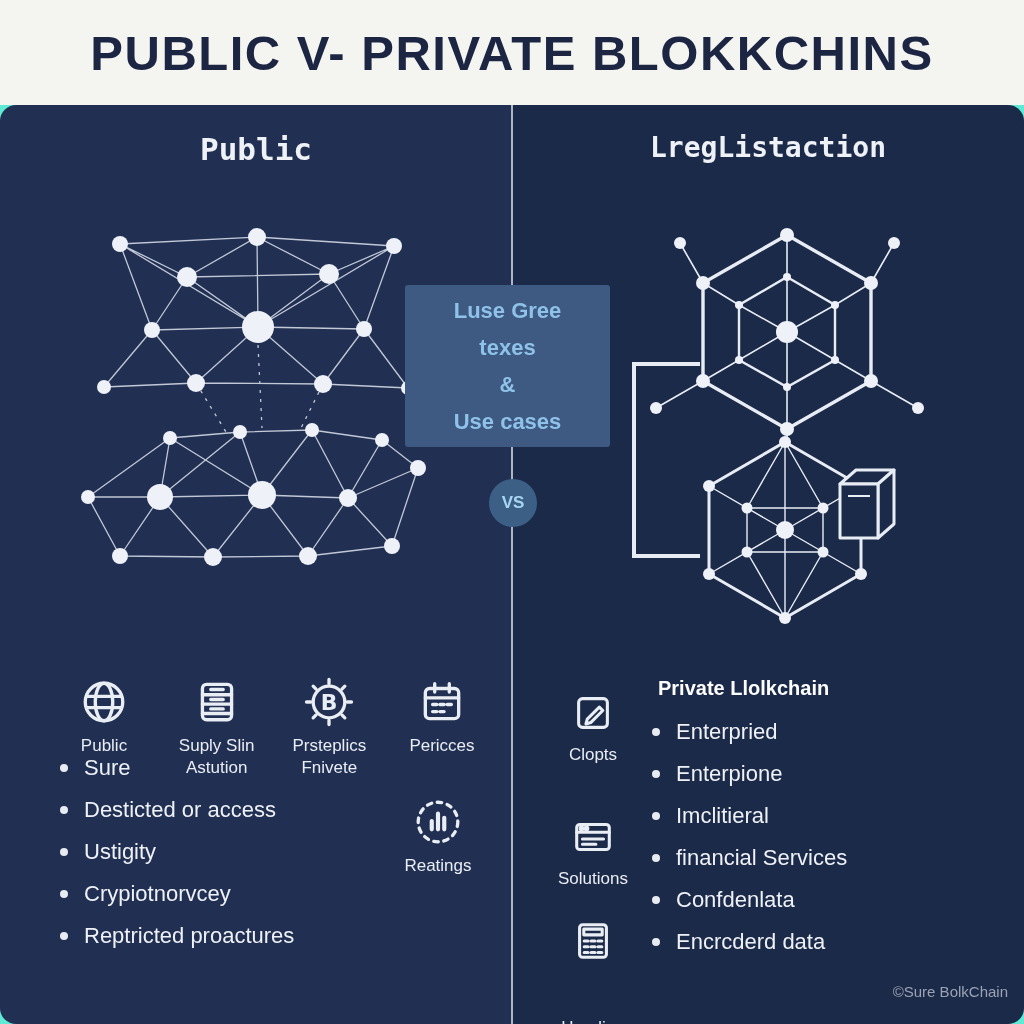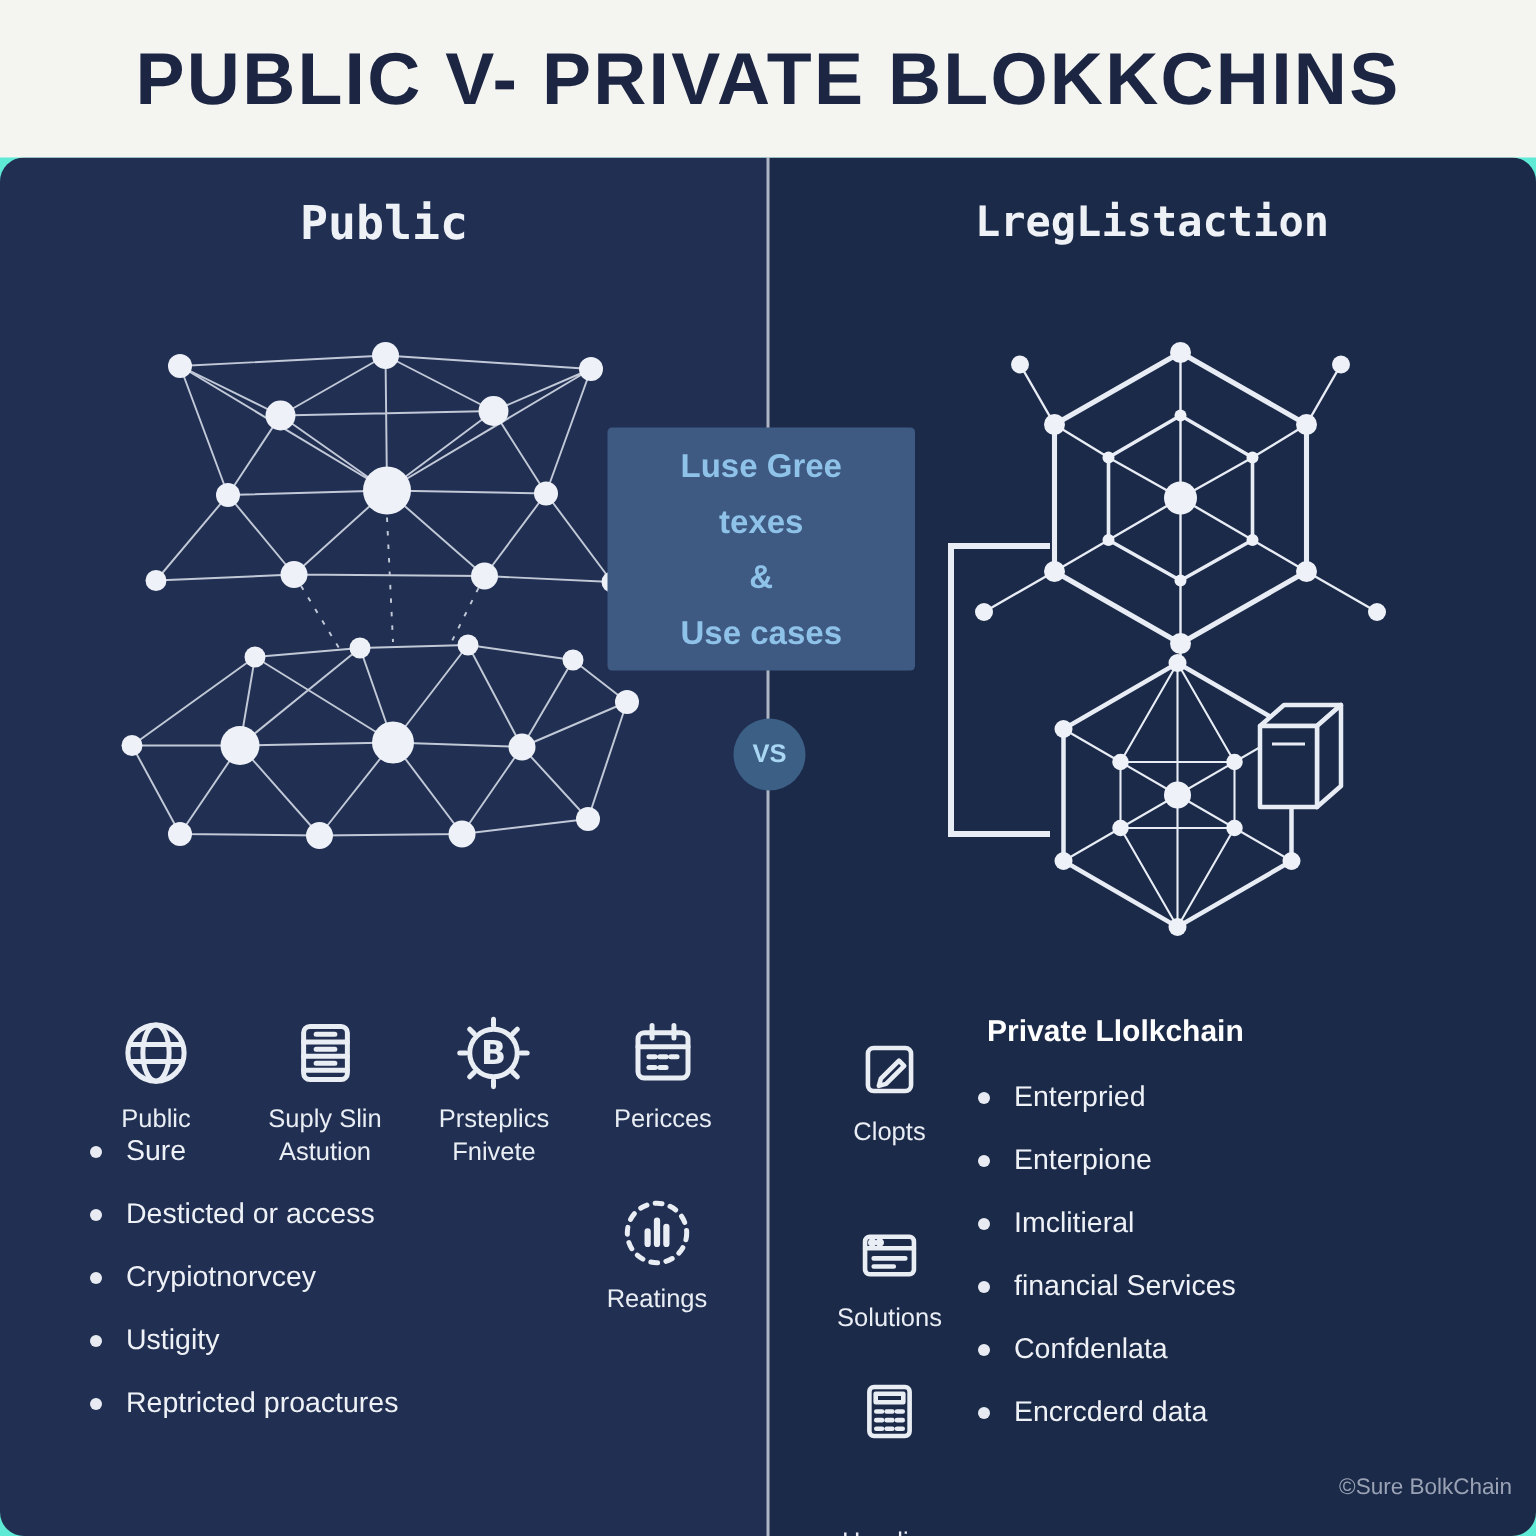--- a/index.html
+++ b/index.html
@@ -40,21 +40,21 @@
 
   .right-icons{position:absolute;left:545px;top:585px;width:96px;}
   .right-icon-item{display:flex;flex-direction:column;align-items:center;margin-bottom:0;}
   .right-icon-item svg{width:46px;height:46px;}
   .right-icon-item:nth-child(2){margin-top:48px;}
   .right-icon-item:nth-child(3){margin-top:28px;gap:45px;}
 
   
   ul.bullets{list-style:none;margin:0;padding:0;position:absolute;}
   ul.bullets li{position:relative;padding-left:24px;height:42px;line-height:30px;
-    color:#eef1f6;font-size:19px;white-space:nowrap;}
+    color:#eef1f6;font-size:22px;white-space:nowrap;}
   ul.bullets li::before{content:"";position:absolute;left:0;top:11px;width:8px;height:8px;
     border-radius:50%;background:#e8ecf2;}
   .left-bullets{left:60px;top:648px;}
   .right-bullets{left:652px;top:612px;}
 
   .right-heading{position:absolute;left:658px;top:572px;color:#ffffff;font-size:20px;font-weight:bold;}
 
   .credit{position:absolute;right:16px;top:878px;color:#9aa3b5;font-size:15px;}
 
   .icon-stroke{stroke:#e9edf4;stroke-width:1.6;fill:none;stroke-linecap:round;stroke-linejoin:round;}
@@ -235,22 +235,22 @@
           <circle cx="12" cy="12" r="9.5" stroke-dasharray="2.2 2.7"></circle>
           <path d="M9 15.5v-4 M12 15.5V8 M15 15.5v-5.5" stroke-width="2"></path>
         </g>
       </svg>
       <div class="icon-label">Reatings</div>
     </div>
 
     <ul class="bullets left-bullets">
       <li>Sure</li>
       <li>Desticted or access</li>
+      <li>Ustigity</li>
       <li>Crypiotnorvcey</li>
-      <li>Ustigity</li>
       <li>Reptricted proactures</li>
     </ul>
 
     <div class="right-heading">Private Llolkchain</div>
 
     <div class="right-icons">
       <div class="right-icon-item">
         <svg viewBox="0 0 24 24">
           <g class="icon-stroke">
             <rect x="4.5" y="4.5" width="15" height="15" rx="2"></rect>

